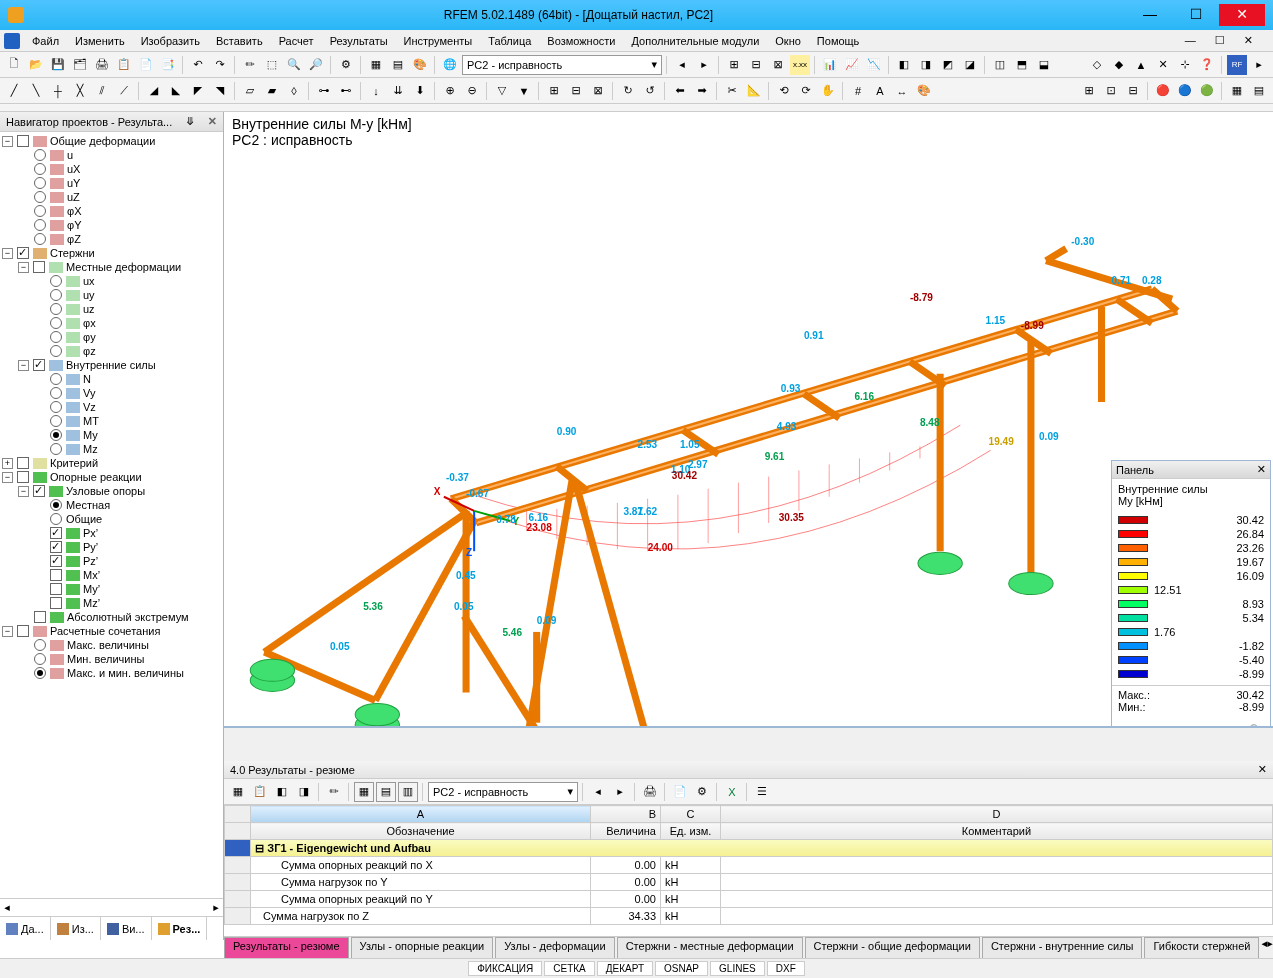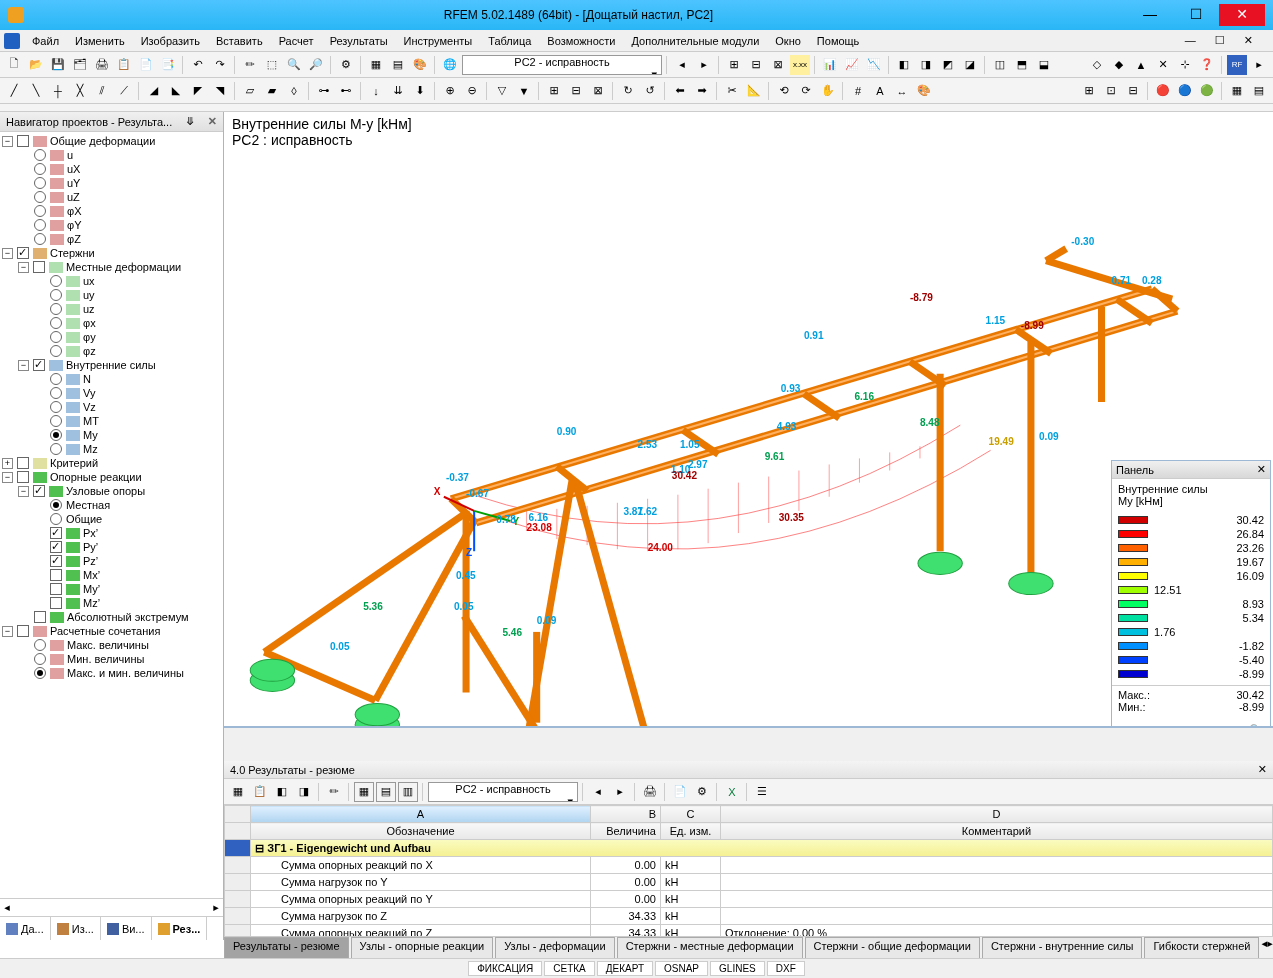--- a/index.html
+++ b/index.html
@@ -8,21 +8,21 @@
 .titlebar .icon { width: 16px; height: 16px; background: #f0a020; border-radius: 3px; margin-right: 6px; }
 .titlebar .title { flex: 1; text-align: center; font-size: 12px; }
 .titlebar .wc { width: 46px; height: 22px; text-align: center; line-height: 20px; cursor: pointer; font-size: 14px; }
 .titlebar .close { background: #e81123; color: #fff; }
 .menubar { height: 22px; background: #f0f0f0; border-bottom: 1px solid #ccc; display: flex; align-items: center; padding: 0 4px; }
 .menubar span { padding: 2px 8px; cursor: pointer; }
 .menubar .mdi { margin-left: auto; }
 .toolbar { height: 26px; background: #f4f4f4; border-bottom: 1px solid #ccc; display: flex; align-items: center; gap: 2px; padding: 0 4px; }
 .tb-btn { width: 20px; height: 20px; border: 1px solid transparent; display: flex; align-items: center; justify-content: center; cursor: pointer; font-size: 11px; }
 .sep { width: 2px; height: 18px; border-left: 1px solid #ccc; margin: 0 2px; }
-.combo { height: 20px; border: 1px solid #999; background: #fff; padding: 0 4px; width: 200px; display: flex; align-items: center; white-space: nowrap; overflow: hidden; flex-direction: column; }
+.combo { height: 20px; border: 1px solid #999; background: #fff; padding: 0 4px; width: 200px; display: flex; align-items: center; white-space: nowrap; overflow: hidden; }
 .main { display: flex; height: calc(100% - 30px - 22px - 78px - 20px); }
 .sidebar { width: 224px; border-right: 1px solid #9db8d4; display: flex; flex-direction: column; background: #fff; }
 .sidebar-hdr { height: 20px; background: linear-gradient(#f0f0f0, #e0e0e0); border-bottom: 1px solid #ccc; padding: 2px 6px; display: flex; align-items: center; justify-content: space-between; }
 .sidebar-hdr .x { cursor: pointer; font-weight: bold; color: #666; }
 .tree { flex: 1; overflow: auto; padding: 2px; font-size: 11px; }
 .tree .node { display: flex; align-items: center; padding: 1px 0; white-space: nowrap; cursor: pointer; }
 .tree .toggle { width: 11px; height: 11px; border: 1px solid #888; text-align: center; line-height: 9px; font-size: 9px; margin-right: 4px; background: #fff; }
 .tree .cb { width: 12px; height: 12px; border: 1px solid #666; margin-right: 4px; background: #fff; display: inline-block; position: relative; }
 .tree .cb.checked::after { content: '✓'; position: absolute; top: -2px; left: 0; font-size: 11px; }
 .tree .rb { width: 12px; height: 12px; border: 1px solid #666; border-radius: 50%; margin-right: 4px; position: relative; display: inline-block; background: #fff; }
@@ -52,21 +52,21 @@
 table.grid { border-collapse: collapse; width: 100%; font-size: 11px; }
 .grid th, .grid td { border: 1px solid #ccc; padding: 1px 4px; height: 17px; }
 .grid th { background: linear-gradient(#f8f8f8,#e8e8e8); text-align: center; font-weight: normal; }
 .grid .colA { width: 340px; }
 .grid .colB { width: 70px; text-align: right; }
 .grid .colC { width: 60px; }
 .grid .grp { background: linear-gradient(#fafcc0,#f5f090); font-weight: bold; }
 .grid .rownum { width: 26px; background: #eee; text-align: center; }
 .rtabs { height: 22px; background: #f0f0f0; border-top: 1px solid #ccc; display: flex; overflow: hidden; }
 .rtab { padding: 2px 8px; border: 1px solid #aaa; border-bottom: none; margin-right: 2px; background: #e8e8e8; cursor: pointer; white-space: nowrap; font-size: 11px; }
-.rtab.active { background: #a3a3a3; }
+.rtab.active { background: #ec4899; }
 .statusbar { position: absolute; bottom: 0; left: 0; right: 0; height: 20px; background: #f0f0f0; border-top: 1px solid #ccc; display: flex; align-items: center; justify-content: center; }
 .sb-cell { border: 1px solid #ccc; padding: 1px 8px; margin: 0 1px; font-size: 10px; background: #fff; }
 .rarrow { display: inline-block; width: 14px; text-align: center; cursor: pointer; }
 svg.model { width: 100%; height: 100%; }
 svg.model text { font-size: 10px; font-family: Arial; font-weight: bold; }
 .lbl-b { fill: #00a0e0; }
 .lbl-r { fill: #d00000; }
 .lbl-dr { fill: #a00000; }
 .lbl-g { fill: #00a050; }
 .lbl-yr { fill: #c9a000; }
@@ -790,31 +790,24 @@
           </tr>
           <tr>
             <td class="rownum"></td>
             <td class="colA" style="padding-left:30px">Сумма опорных реакций по Y</td>
             <td class="colB">0.00</td>
             <td class="colC">kН</td>
             <td></td>
           </tr>
           <tr>
             <td class="rownum"></td>
-            <td class="colA" style="padding-left:30px">Сумма нагрузок по  Z</td>
+            <td class="colA" style="padding-left:12px">Сумма нагрузок по  Z</td>
             <td class="colB">34.33</td>
             <td class="colC">kН</td>
             <td></td>
-          </tr>
-          <tr>
-            <td class="rownum"></td>
-            <td class="colA" style="padding-left:30px">Сумма опорных реакций по Z</td>
-            <td class="colB">34.33</td>
-            <td class="colC">kН</td>
-            <td>Отклонение:    0.00 %</td>
           </tr>
         </tbody>
     </table>
   </div>
   <div class="rtabs">
     <div class="rtab active">Результаты - резюме</div>
     <div class="rtab">Узлы - опорные реакции</div>
     <div class="rtab">Узлы - деформации</div>
     <div class="rtab">Стержни - местные деформации</div>
     <div class="rtab">Стержни - общие деформации</div>

